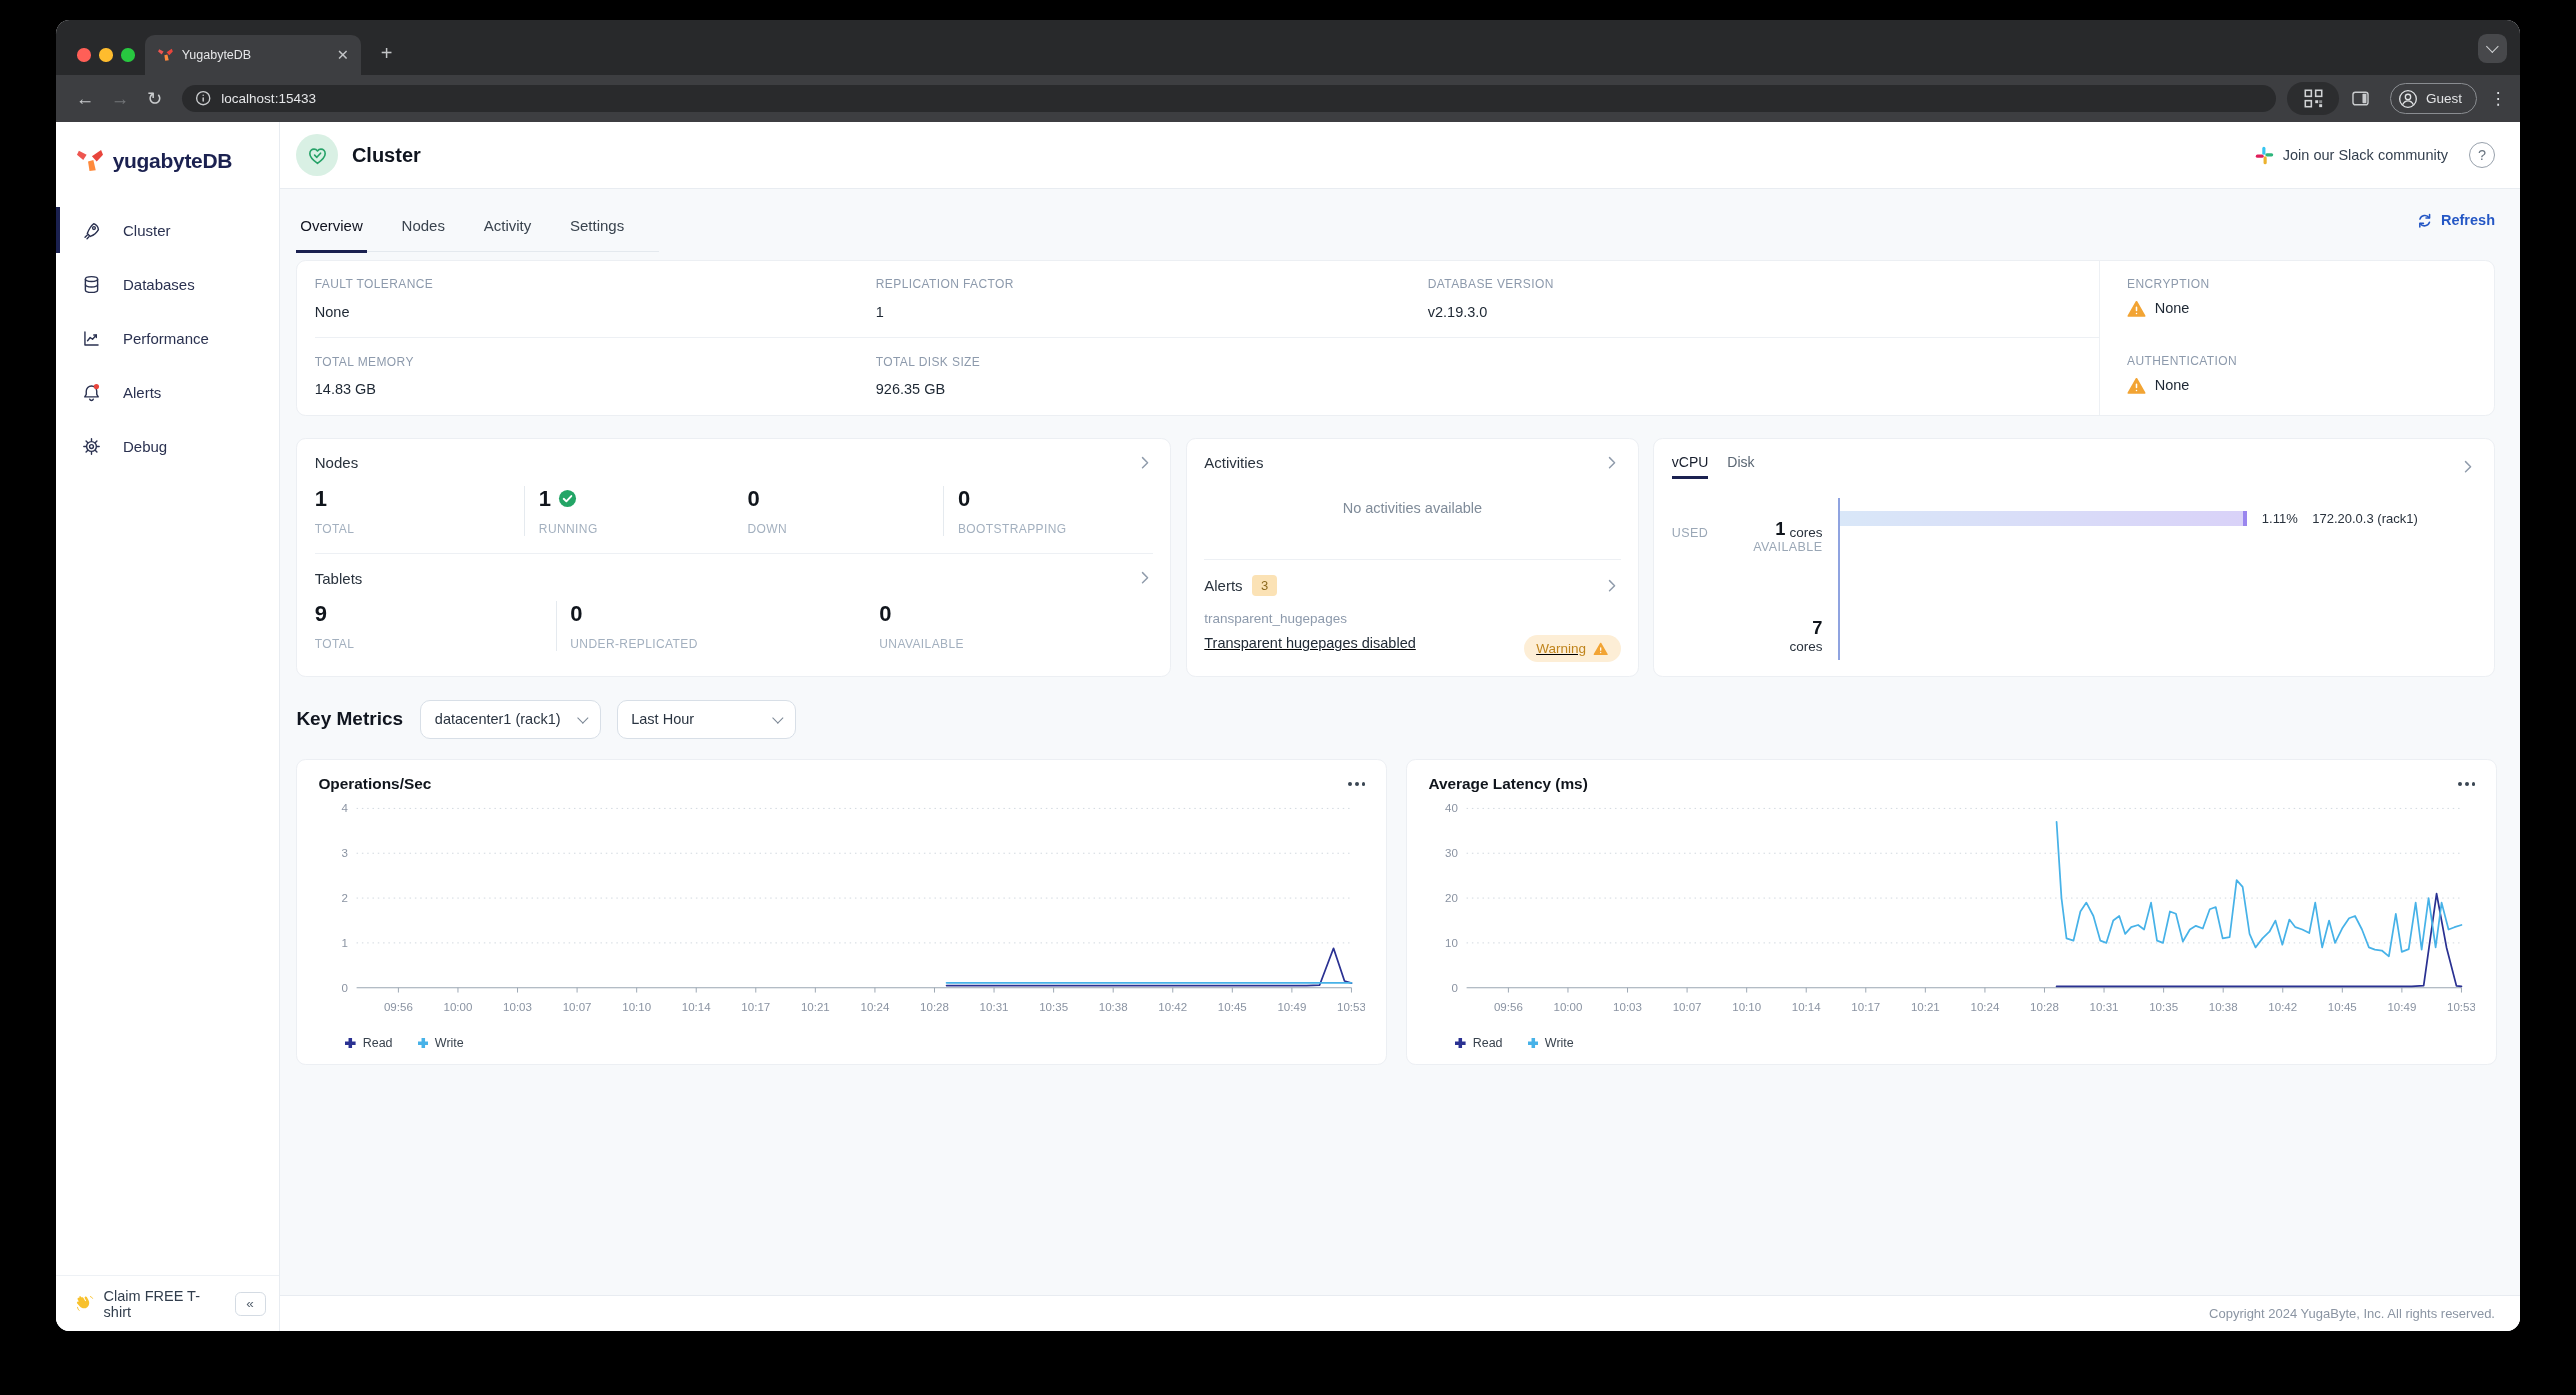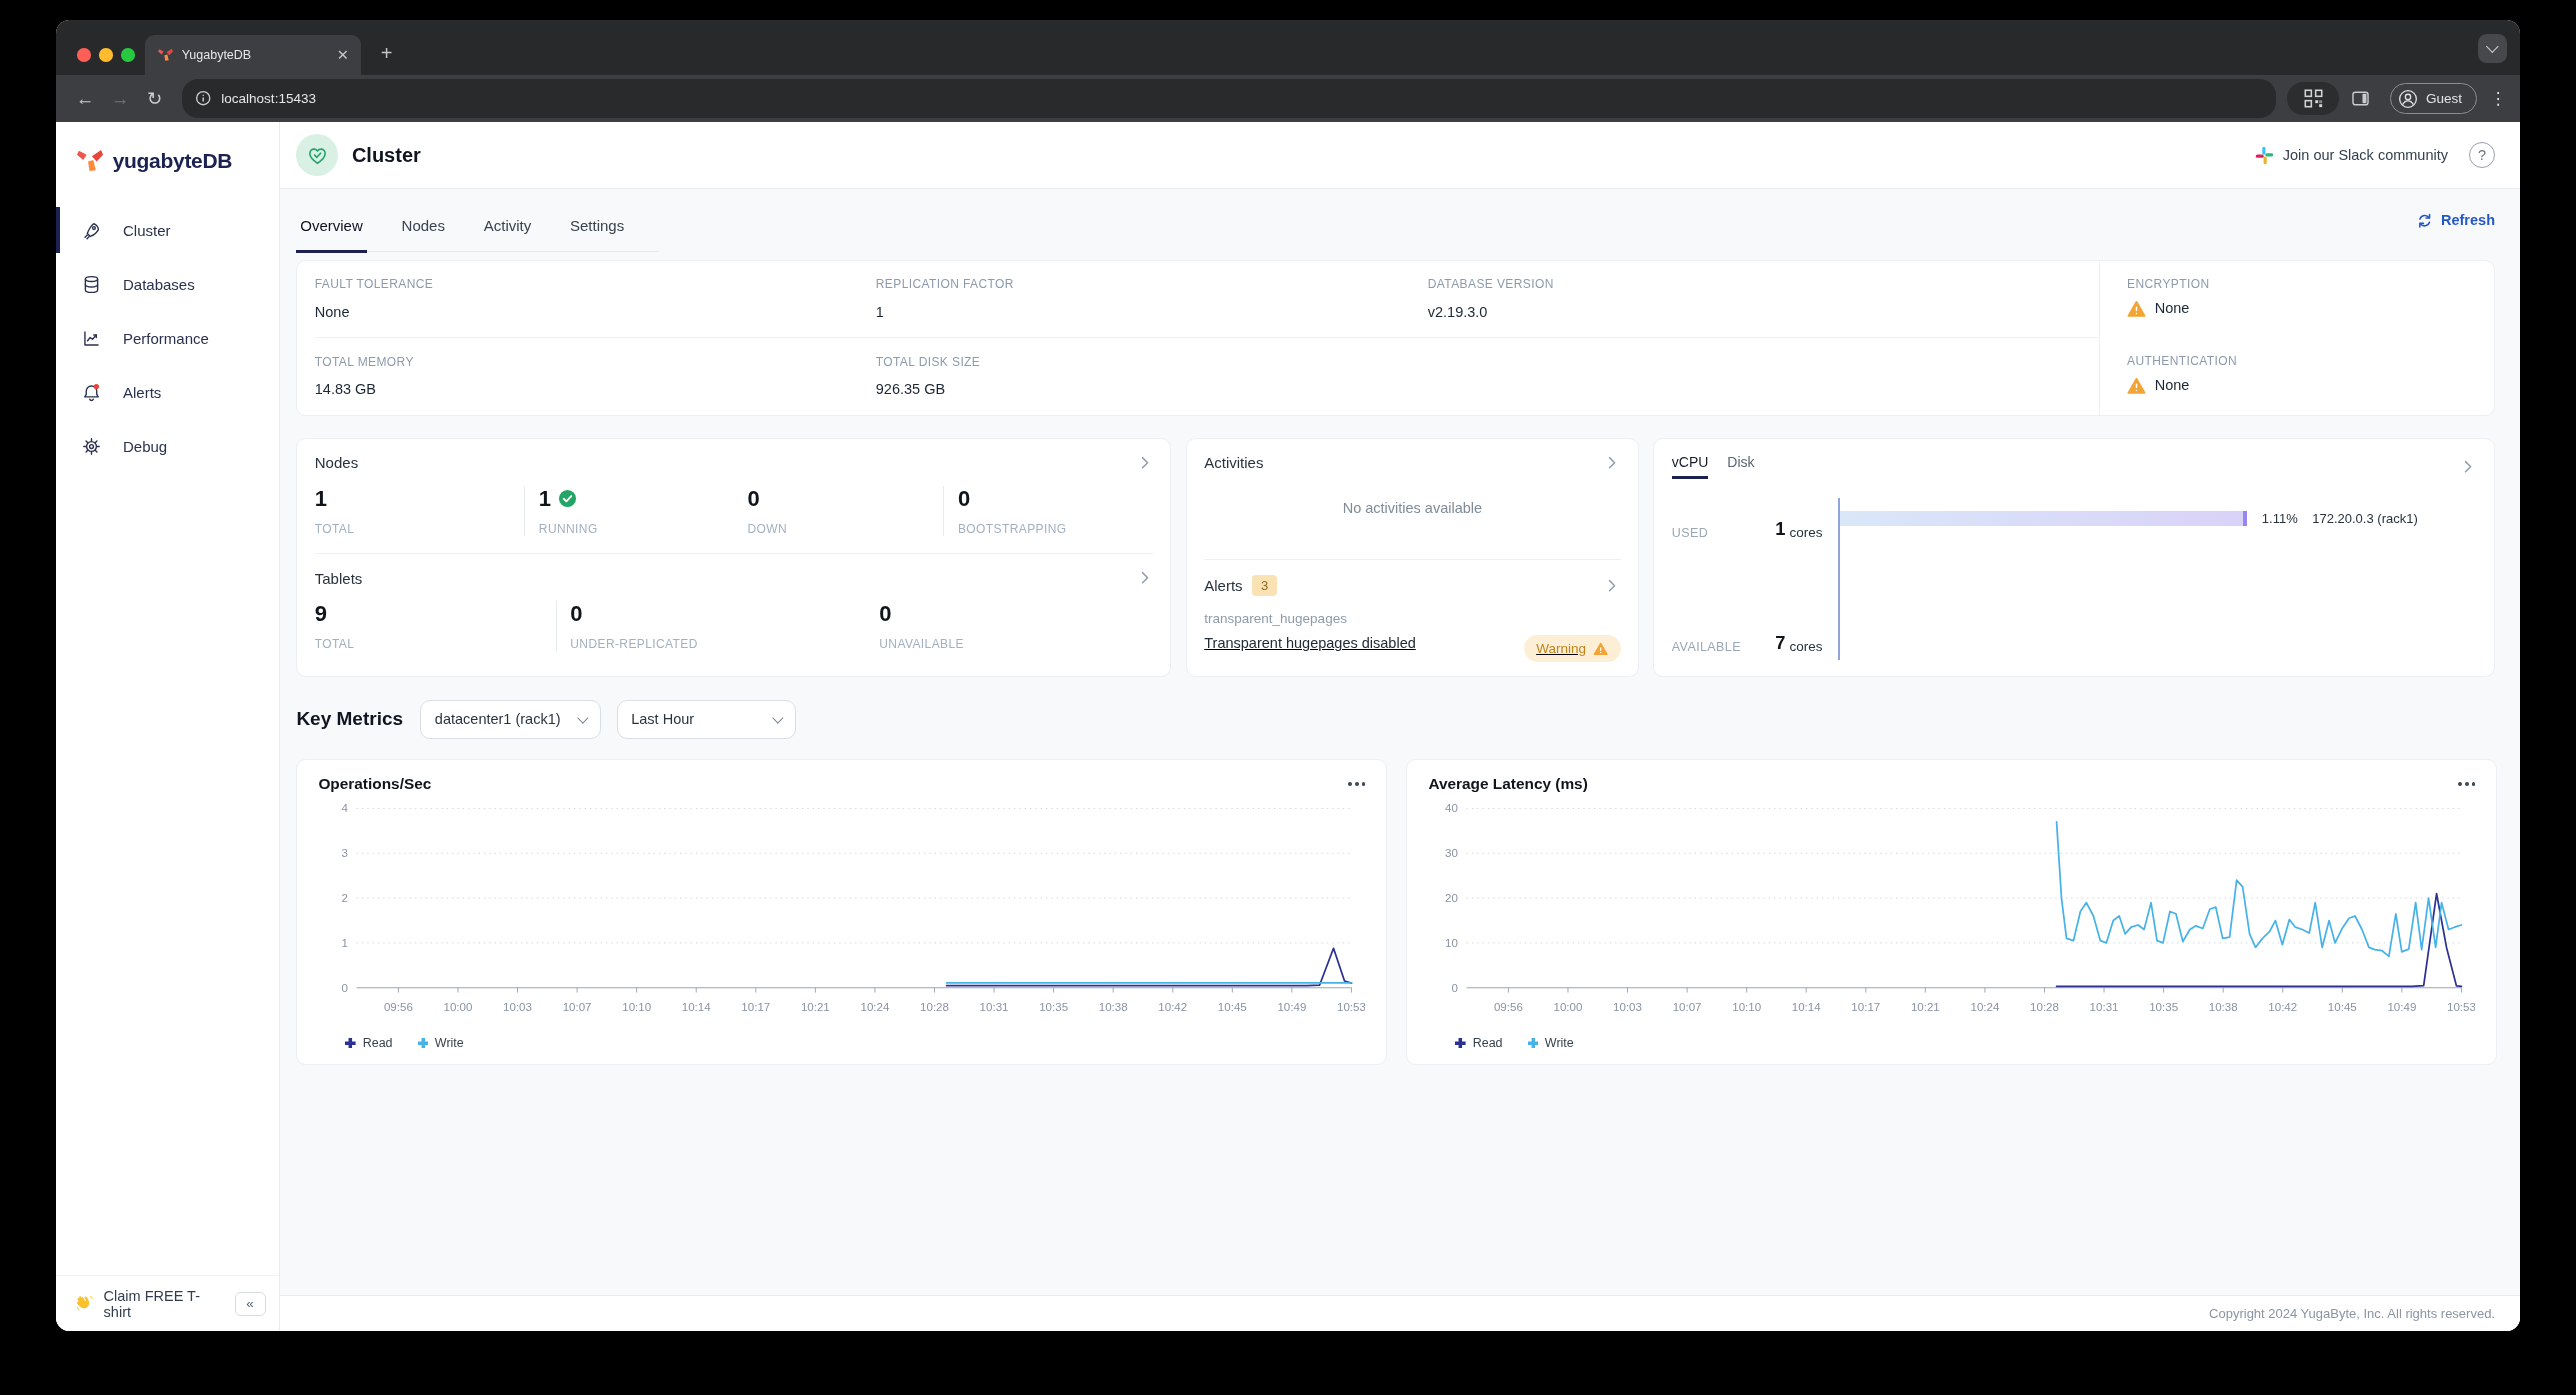--- a/index.html
+++ b/index.html
@@ -20,21 +20,21 @@
   .newtab { position:absolute; left:318px; bottom:8.7px; color:#c3c5c7; font-size:20px; width:25px; height:25px;
     text-align:center; line-height:24px; }
   .tabsearch { position:absolute; right:13.5px; top:13.5px; width:29px; height:29px; border-radius:8.7px;
     background:#47484b; display:flex; align-items:center; justify-content:center; }
   .chev { width:8.7px; height:8.7px; border-right:1.9px solid #cfd1d3; border-bottom:1.9px solid #cfd1d3;
     transform:rotate(45deg); margin-top:-3.9px; }
   .toolbar { height:47px; background:#3d3e41; display:flex; align-items:center; padding:0 13.5px; gap:3.9px; flex:none; }
   .navbtn { width:31px; height:31px; border-radius:50%; display:flex; align-items:center; justify-content:center;
     font-size:18.3px; color:#c9cbcd; }
   .navbtn.dim { color:#737578; }
-  .urlpill { flex:1; height:39px; margin:0 7.7px; background:#292a2c; border-radius:16.4px; display:flex;
+  .urlpill { flex:1; height:27px; margin:0 7.7px; background:#292a2c; border-radius:16.4px; display:flex;
     align-items:center; padding:0 13.5px; gap:9.6px; }
   .url-text { color:#e6e7e9; font-size:13.5px; }
   .qrbtn { width:52px; height:33px; border-radius:16.4px; background:#2c2d2f; display:flex; align-items:center; justify-content:center; }
   .panelbtn { width:35px; height:33px; display:flex; align-items:center; justify-content:center; }
   .guest { height:31px; border:1px solid #8a8d91; border-radius:15.4px; display:flex; align-items:center;
     gap:7.7px; padding:0 13.5px 0 7.7px; margin-left:7.7px; }
   .guest span { color:#e3e4e6; font-size:13.5px; }
   .menu3 { color:#dfe1e4; font-size:16.4px; margin-left:9.6px; letter-spacing:0; }
 
   
@@ -106,21 +106,21 @@
   .wpill { margin-left:auto; background:#fdeed6; border-radius:14.5px; padding:5.8px 12.5px; font-size:13.5px; color:#c0841c;
     display:flex; align-items:center; gap:6.7px; }
 
   .utabs { display:flex; gap:19px; align-items:center; }
   .utab { position:relative; font-size:14px; color:#5a6673; padding-bottom:8.7px; }
   .utab.active { color:#161d2c; }
   .utab.active::after { content:""; position:absolute; left:0; right:0; bottom:0; height:2.9px; background:#1b2150; }
   .usage { display:flex; margin-top:19px; flex:1; }
   .ulabels { width:166px; }
   .urow { display:flex; align-items:flex-end; padding-right:15.4px; }
-  .urow1 { height:42px; } .urow2 { height:114px; }
+  .urow1 { height:42px; } .urow2 { height:114px;flex-direction:column; }
   .ulab { font-size:12.5px; color:#9aa7b6; letter-spacing:0.4px; flex:1; }
   .uval { font-size:18.3px; font-weight:700; color:#10151c; }
   .uunit { font-size:13.5px; font-weight:400; color:#29323d; margin-left:3.9px; }
   .ubars { flex:1; border-left:2.9px solid #8fa3e0; }
   .ubar-row { display:flex; align-items:center; gap:14.5px; }
   .hbar { height:15.4px; width:64%; background:linear-gradient(90deg,#d9e7f8,#d9d2f8); border-right:4.8px solid #9a86ee; }
   .upct { font-size:13px; color:#29323d; }
   .unode { font-size:13px; color:#29323d; }
 
   

